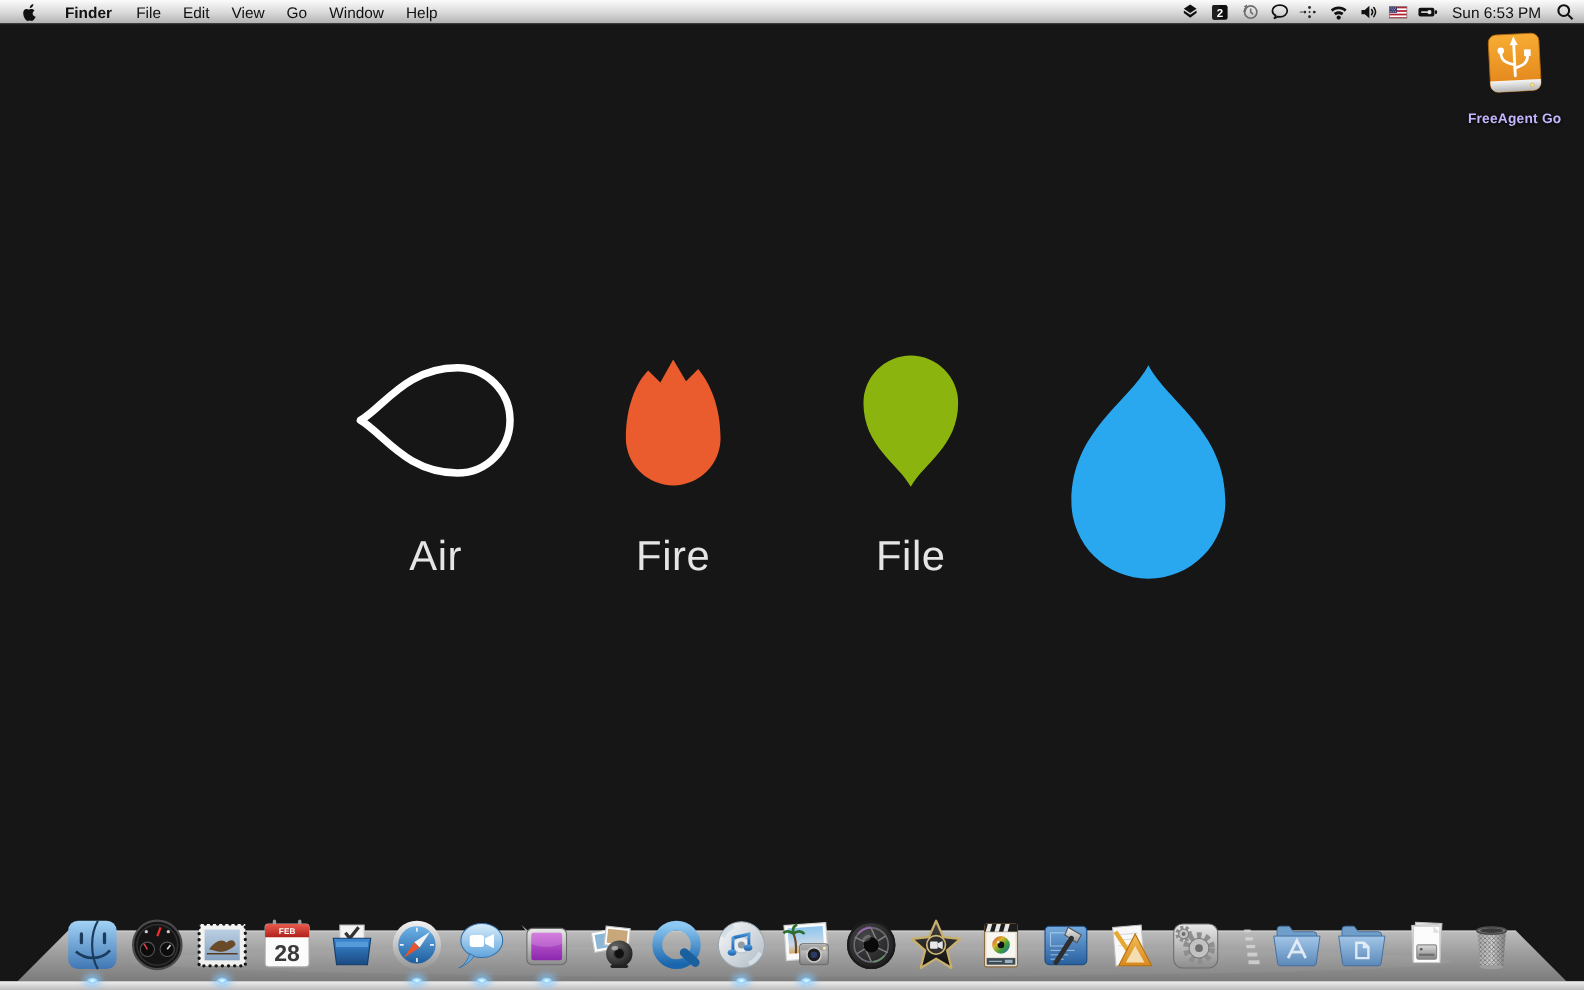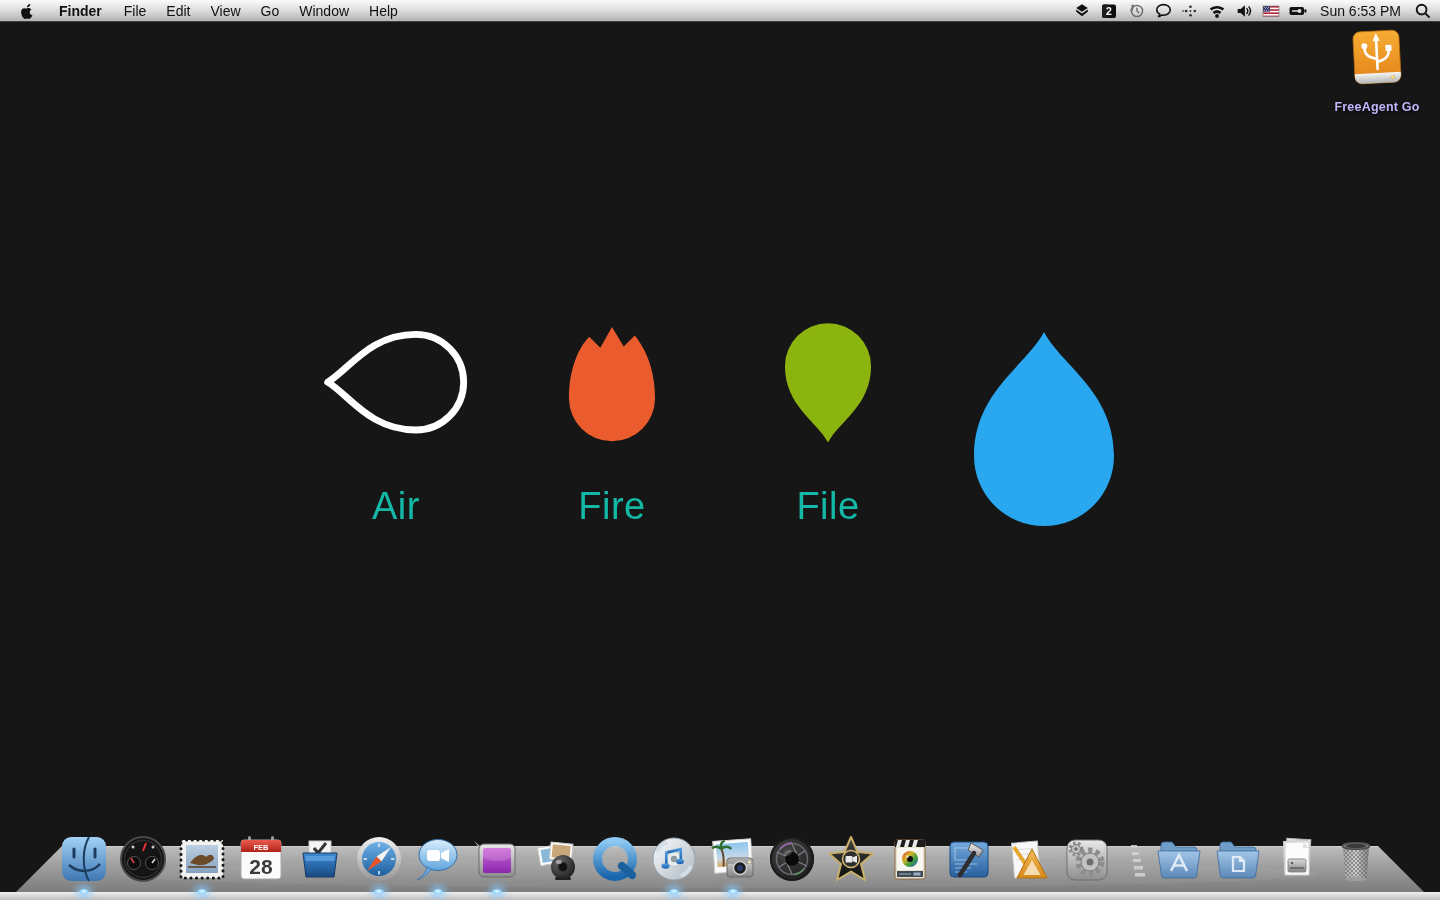--- a/index.html
+++ b/index.html
@@ -15,21 +15,21 @@
   .status-icon{width:22px;height:20px;display:flex;align-items:center;justify-content:center}
   .clock{font-size:14px;color:#101010;padding:0 6px;white-space:nowrap}
 
   
   .desktop-drive{position:absolute;top:28px;left:1320px;width:114px;text-align:center;z-index:5}
   .drive-label{color:#c4b5fd;font-size:12.5px;font-weight:bold;margin-top:2px;text-shadow:0 1px 3px rgba(0,0,0,.9);letter-spacing:.2px}
 
   
   .elements-row{position:absolute;top:322px;left:50%;transform:translateX(-50%);display:flex;z-index:1}
   .element-col{width:216px;height:206px;display:flex;flex-direction:column;justify-content:flex-end;align-items:center}
-  .element-label{width:216px;text-align:center;margin-top:40px;font-size:38px;color:#14b8a6;font-weight:400;letter-spacing:.5px}
+  .element-label{width:216px;text-align:center;margin-top:40px;font-size:38px;color:#e5e5e5;font-weight:400;letter-spacing:.5px}
 
   
   .dock{position:absolute;bottom:0;left:0;width:1440px;height:66px;z-index:40}
   .shelf{position:absolute;bottom:0;left:0}
   .dock-items{position:absolute;bottom:15px;left:0;width:1440px;display:flex;justify-content:center;align-items:center;gap:7px}
   .dock-item{width:52px;height:52px;position:relative;flex:0 0 auto}
   .dock-item svg{width:52px;height:52px;display:block}
   .dock-sep{width:26px;height:52px;position:relative;flex:0 0 auto}
   .dock-sep svg{width:26px;height:52px;display:block}
   .indicator{position:absolute;left:50%;bottom:-10px;transform:translateX(-50%);width:12px;height:7px;border-radius:50%;background:radial-gradient(ellipse at center,#f2ffff 0%,#8ed0ff 45%,rgba(70,140,220,0) 78%);box-shadow:0 0 7px 2px rgba(130,200,255,.85);display:none}

